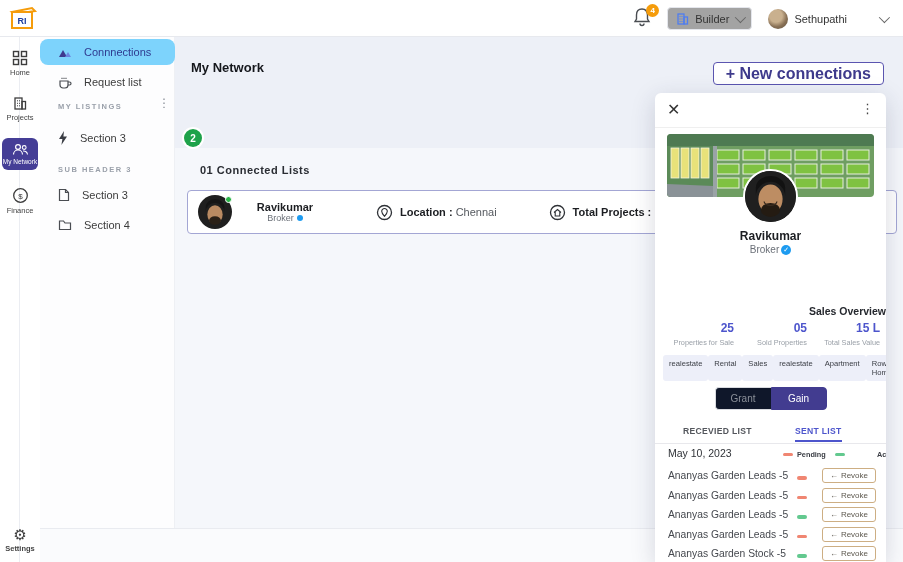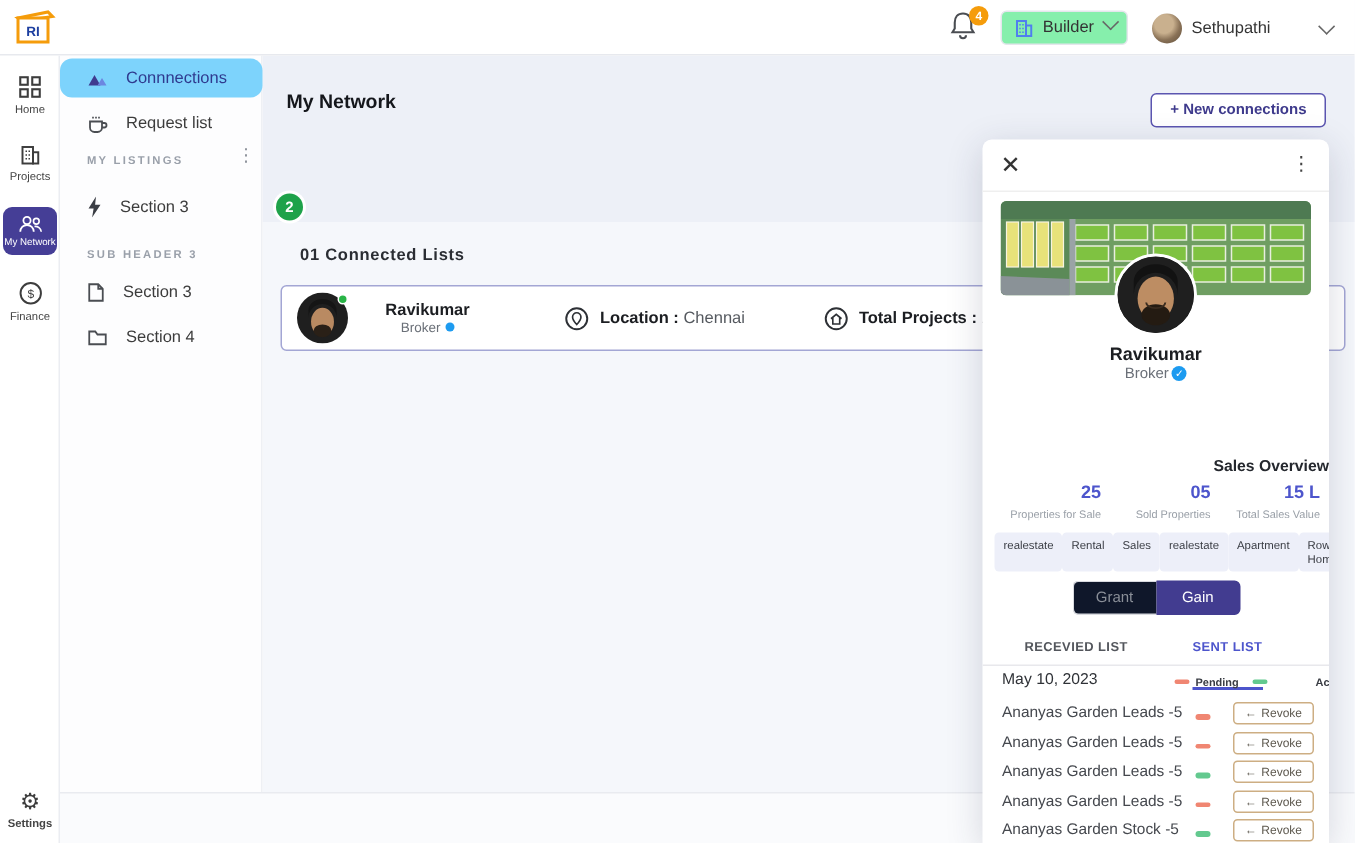--- a/index.html
+++ b/index.html
@@ -9,30 +9,30 @@
   
   #header { position:absolute; left:0; top:0; width:903px; height:37px; background:#fff;
     border-bottom:1px solid #e7e9ee; z-index:30; }
   #logo { position:absolute; left:8px; top:4px; width:30px; height:28px; }
   #logo svg { display:block; }
   .hdr-right { position:absolute; right:10px; top:0; height:37px; display:flex; align-items:center; gap:10px; }
   .bell-wrap { position:relative; width:24px; height:24px; cursor:pointer; }
   .badge { position:absolute; top:-3px; right:-2px; min-width:13px; height:13px; border-radius:50%;
     background:#f59c0b; color:#fff; font-size:8px; font-weight:bold; display:flex; align-items:center;
     justify-content:center; }
-  .hdr-box { display:flex; align-items:flex-start; gap:6px; border:1px solid #e4e6ec; border-radius:4px;
-    background:#86efac; padding:4px 8px; font-size:11px; color:#333; cursor:pointer; }
+  .hdr-box { display:flex; align-items:center; gap:6px; border:1px solid #e4e6ec; border-radius:4px;
+    background:#a3a3a3; padding:4px 8px; font-size:11px; color:#333; cursor:pointer; }
   .hdr-user { display:flex; align-items:center; gap:6px; font-size:11px; color:#333; padding:4px 6px; cursor:pointer; }
   .chev { width:8px; height:8px; border-right:1.5px solid #666; border-bottom:1.5px solid #666;
     transform:rotate(45deg) translateY(-2px); display:inline-block; }
   .user-avatar { width:20px; height:20px; border-radius:50%;
     background:radial-gradient(circle at 40% 35%, #c9b08e 0 35%, #8a7257 60%, #5c4c3a 100%); }
 
   
-  #rail { position:absolute; left:0; top:37px; width:40px; height:525px; background:#fff;
+  #rail { position:absolute; left:0; top:37px; width:20px; height:525px; background:#fff;
     border-right:1px solid #ebedf2; z-index:20; }
   .rail-item { width:40px; display:flex; flex-direction:column; align-items:center; gap:2px;
     color:#3d3d3d; cursor:pointer; position:absolute; }
   .rail-item .lbl { font-size:7.5px; color:#444; }
   .rail-tile { position:absolute; left:2px; width:36px; border-radius:6px; background:#453e96;
     display:flex; flex-direction:column; align-items:center; justify-content:center; gap:2px;
     padding:5px 0; cursor:pointer; }
   .rail-tile .lbl { font-size:6.5px; color:#fff; }
 
   
@@ -48,21 +48,21 @@
     background:#1ea24a; color:#fff; font-size:10px; font-weight:bold; display:flex;
     align-items:center; justify-content:center; box-shadow:0 0 0 2px #fff; }
 
   
   #main { position:absolute; left:175px; top:37px; width:728px; height:525px; background:#f5f7fb; z-index:1; }
   #main-hero { position:absolute; left:0; top:0; width:728px; height:111px; background:#edf0f7; }
   #main-footer { position:absolute; left:40px; top:528px; width:863px; height:34px; background:#fafbfd;
     border-top:1px solid #e9ebf0; z-index:2; }
   #page-title { position:absolute; left:16px; top:23px; font-size:13px; font-weight:bold; color:#15171c; }
   #new-conn-btn { position:absolute; right:19px; top:25px; height:23px; padding:0 12px; background:#fff;
-    border:1px solid #5b55b0; border-radius:4px; color:#3e3a8c; font-size:10px; font-weight:bold;
+    border:1px solid #5b55b0; border-radius:4px; color:#3e3a8c; font-size:16px; font-weight:bold;
     display:flex; align-items:center; cursor:pointer; }
   #connected-label { position:absolute; left:25px; top:127px; font-size:11px; font-weight:bold;
     color:#2a2d33; letter-spacing:0.5px; }
 
   
   #broker-row { position:absolute; left:12px; top:153px; width:710px; height:44px; background:#fff;
     border:1px solid #a3a6d4; border-radius:4px; display:flex; align-items:center; z-index:2; }
   .row-avatar { position:relative; width:34px; height:34px; margin-left:10px; }
   .online-dot { position:absolute; right:0; top:1px; width:7px; height:7px; border-radius:50%;
     background:#28b446; border:1px solid #fff; }
@@ -101,21 +101,21 @@
   .tag { background:#edeff9; border-radius:3px; padding:4px 6px; font-size:7.6px; color:#3a3d44; cursor:pointer; }
   #action-btns { position:absolute; left:0; top:294px; width:231px; display:flex; justify-content:center; }
   #grant-btn { width:56px; height:23px; background:#0f172a; border:1px solid #d9dbe0; border-right:none;
     border-radius:4px 0 0 4px; color:#8a8f98; font-size:10px; cursor:pointer; }
   #gain-btn { width:56px; height:23px; background:#423c90; border:1px solid #423c90;
     border-radius:0 4px 4px 0; color:#fff; font-size:10px; cursor:pointer; }
   #tabs { position:absolute; left:0; top:330px; width:231px; height:21px; border-bottom:1px solid #e8e8ec; }
   #tab-received { position:absolute; left:28px; top:3px; font-size:8.6px; font-weight:bold; color:#53565c;
     letter-spacing:.3px; cursor:pointer; }
   #tab-sent { position:absolute; left:140px; top:3px; font-size:8.6px; font-weight:bold; color:#4d55cc;
-    letter-spacing:.3px; cursor:pointer; border-bottom:2px solid #4d55cc; padding-bottom:22px; }
+    letter-spacing:.3px; cursor:pointer; border-bottom:2px solid #4d55cc; padding-bottom:4px; }
   #date-row { position:absolute; left:0; top:352px; width:231px; height:18px; }
   #list-date { position:absolute; left:13px; top:2px; font-size:10.5px; color:#2f3237; }
   .legend { position:absolute; top:5px; display:flex; align-items:center; gap:4px; font-size:7.3px;
     font-weight:bold; color:#3a3d44; }
   #legend-pending { left:128px; } #legend-accepted { left:180px;gap:32px; }
   .dash { width:10px; height:3.5px; border-radius:2px; display:inline-block; }
   .dash.pending { background:#f08672; } .dash.accepted { background:#63c98f; }
   #sent-list { position:absolute; left:0; top:374px; width:231px; }
   .list-row { position:relative; height:19.5px; }
   .list-name { position:absolute; left:13px; top:3px; font-size:10.3px; color:#45484e; }

